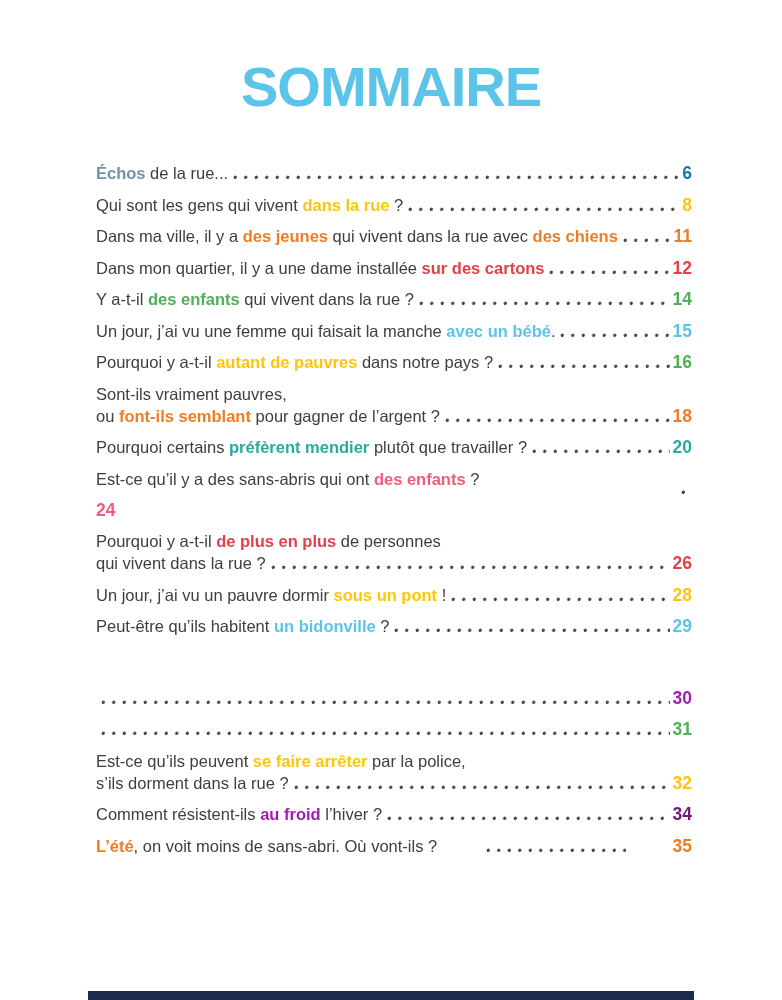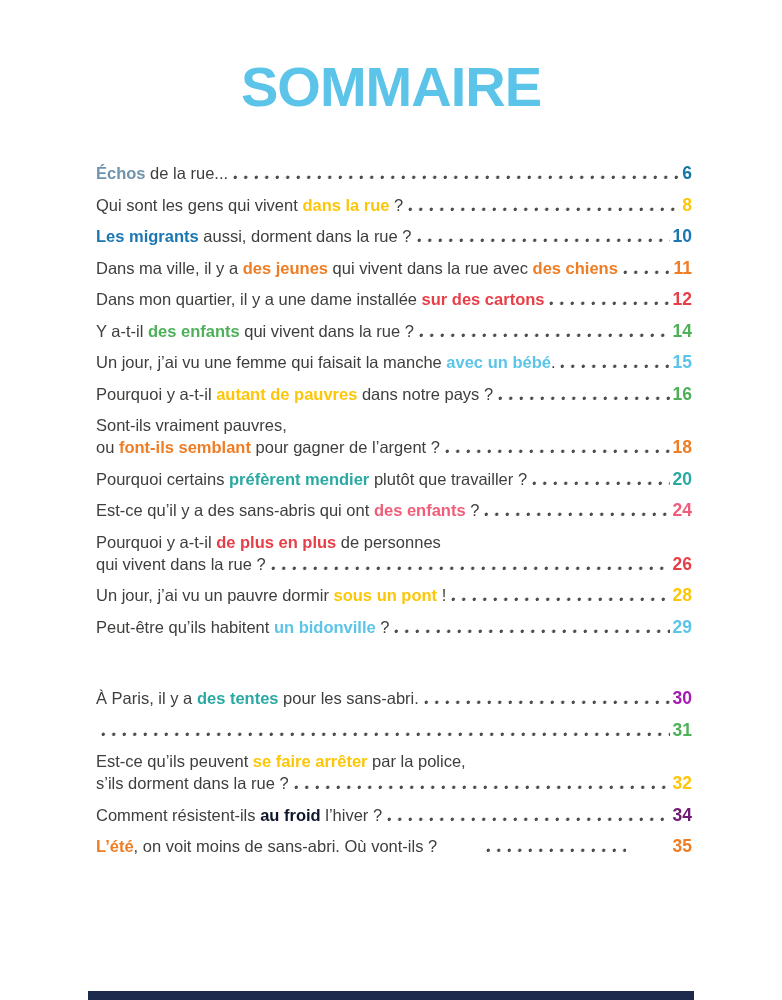--- a/index.html
+++ b/index.html
@@ -50,27 +50,20 @@
     </div>
     <div class="entry">
       <div class="line" style="color: rgb(62, 62, 61);">
         <span class="etext"><span>Qui sont les gens qui vivent </span><span class="hl" style="color: rgb(253, 198, 8);">dans la rue</span><span> ?</span></span>
         <span class="leader"></span>
         <span class="page" style="color: rgb(253, 198, 8);">8</span>
       </div>
     </div>
     <div class="entry">
       <div class="line" style="color: rgb(62, 62, 61);">
-        <span class="etext"><span class="hl" style="color: rgb(27, 118, 180);">Les migrants</span><span> aussi, dorment dans la rue ?</span></span>
-        <span class="leader"></span>
-        <span class="page" style="color: rgb(27, 118, 180);">10</span>
-      </div>
-    </div>
-    <div class="entry">
-      <div class="line" style="color: rgb(62, 62, 61);">
         <span class="etext"><span>Dans ma ville, il y a </span><span class="hl" style="color: rgb(239, 125, 36);">des jeunes</span><span> qui vivent dans la rue avec </span><span class="hl" style="color: rgb(239, 125, 36); text-align: center;">des chiens</span></span>
         <span class="leader"></span>
         <span class="page" style="color: rgb(239, 125, 36);">11</span>
       </div>
     </div>
     <div class="entry">
       <div class="line" style="color: rgb(62, 62, 61);">
         <span class="etext"><span>Dans mon quartier, il y a une dame installée </span><span class="hl" style="color: rgb(230, 63, 72);">sur des cartons</span></span>
         <span class="leader"></span>
         <span class="page" style="color: rgb(230, 63, 72);">12</span>
@@ -108,21 +101,21 @@
       </div>
     </div>
     <div class="entry">
       <div class="line" style="color: rgb(62, 62, 61);">
         <span class="etext"><span>Pourquoi certains </span><span class="hl" style="color: rgb(42, 169, 163);">préfèrent mendier</span><span> plutôt que travailler ?</span></span>
         <span class="leader"></span>
         <span class="page" style="color: rgb(42, 169, 163);">20</span>
       </div>
     </div>
     <div class="entry">
-      <div class="line" style="color: rgb(62, 62, 61);">
+      <div class="line" style="color: rgb(62, 62, 61); flex-direction: column;">
         <span class="etext"><span>Est-ce qu’il y a des sans-abris qui ont </span><span class="hl" style="color: rgb(240, 92, 121);">des enfants</span><span> ?</span></span>
         <span class="leader"></span>
         <span class="page" style="color: rgb(240, 92, 121);">24</span>
       </div>
     </div>
     <div class="entry">
       <div class="line" style="color: rgb(62, 62, 61);">
         <span class="etext"><span>Pourquoi y a-t-il </span><span class="hl" style="color: rgb(230, 63, 72);">de plus en plus</span><span> de personnes</span></span>
       </div>
       <div class="line" style="color: rgb(62, 62, 61);">
@@ -140,21 +133,20 @@
     </div>
     <div class="entry">
       <div class="line" style="color: rgb(62, 62, 61);">
         <span class="etext"><span>Peut-être qu’ils habitent </span><span class="hl" style="color: rgb(91, 196, 232);">un bidonville</span><span> ?</span></span>
         <span class="leader"></span>
         <span class="page" style="color: rgb(91, 196, 232);">29</span>
       </div>
     </div>
     <div class="entry">
       <div class="line" style="color: rgb(62, 62, 61);">
-        <span class="etext"><span>À Paris, il y a </span><span class="hl" style="color: rgb(42, 169, 163);">des tentes</span><span> pour les sans-abri.</span></span>
         <span class="leader"></span>
         <span class="page" style="color: #a21caf; margin-top: 40px;">30</span>
       </div>
     </div>
     <div class="entry">
       <div class="line" style="color: rgb(62, 62, 61);">
         <span class="leader"></span>
         <span class="page" style="color: rgb(79, 176, 90);">31</span>
       </div>
     </div>
@@ -163,21 +155,21 @@
         <span class="etext"><span>Est-ce qu’ils peuvent </span><span class="hl" style="color: rgb(253, 198, 8);">se faire arrêter</span><span> par la police,</span></span>
       </div>
       <div class="line" style="color: rgb(62, 62, 61);">
         <span class="etext"><span>s’ils dorment dans la rue ?</span></span>
         <span class="leader"></span>
         <span class="page" style="color: rgb(253, 198, 8);">32</span>
       </div>
     </div>
     <div class="entry">
       <div class="line" style="color: rgb(62, 62, 61);">
-        <span class="etext"><span>Comment résistent-ils </span><span class="hl" style="color: #0f172a;">au froid</span><span> l’hiver ?</span></span>
+        <span class="etext"><span>Comment résistent-ils </span><span class="hl" style="color: #a21caf;">au froid</span><span> l’hiver ?</span></span>
         <span class="leader"></span>
         <span class="page" style="color: #701a75;">34</span>
       </div>
     </div>
     <div class="entry">
       <div class="line" style="color: rgb(62, 62, 61); gap: 44px;">
         <span class="etext"><span class="hl" style="color: rgb(239, 125, 36);">L’été</span><span>, on voit moins de sans-abri. Où vont-ils ?</span></span>
         <span class="leader"></span>
         <span class="page" style="color: rgb(239, 125, 36);">35</span>
       </div>

